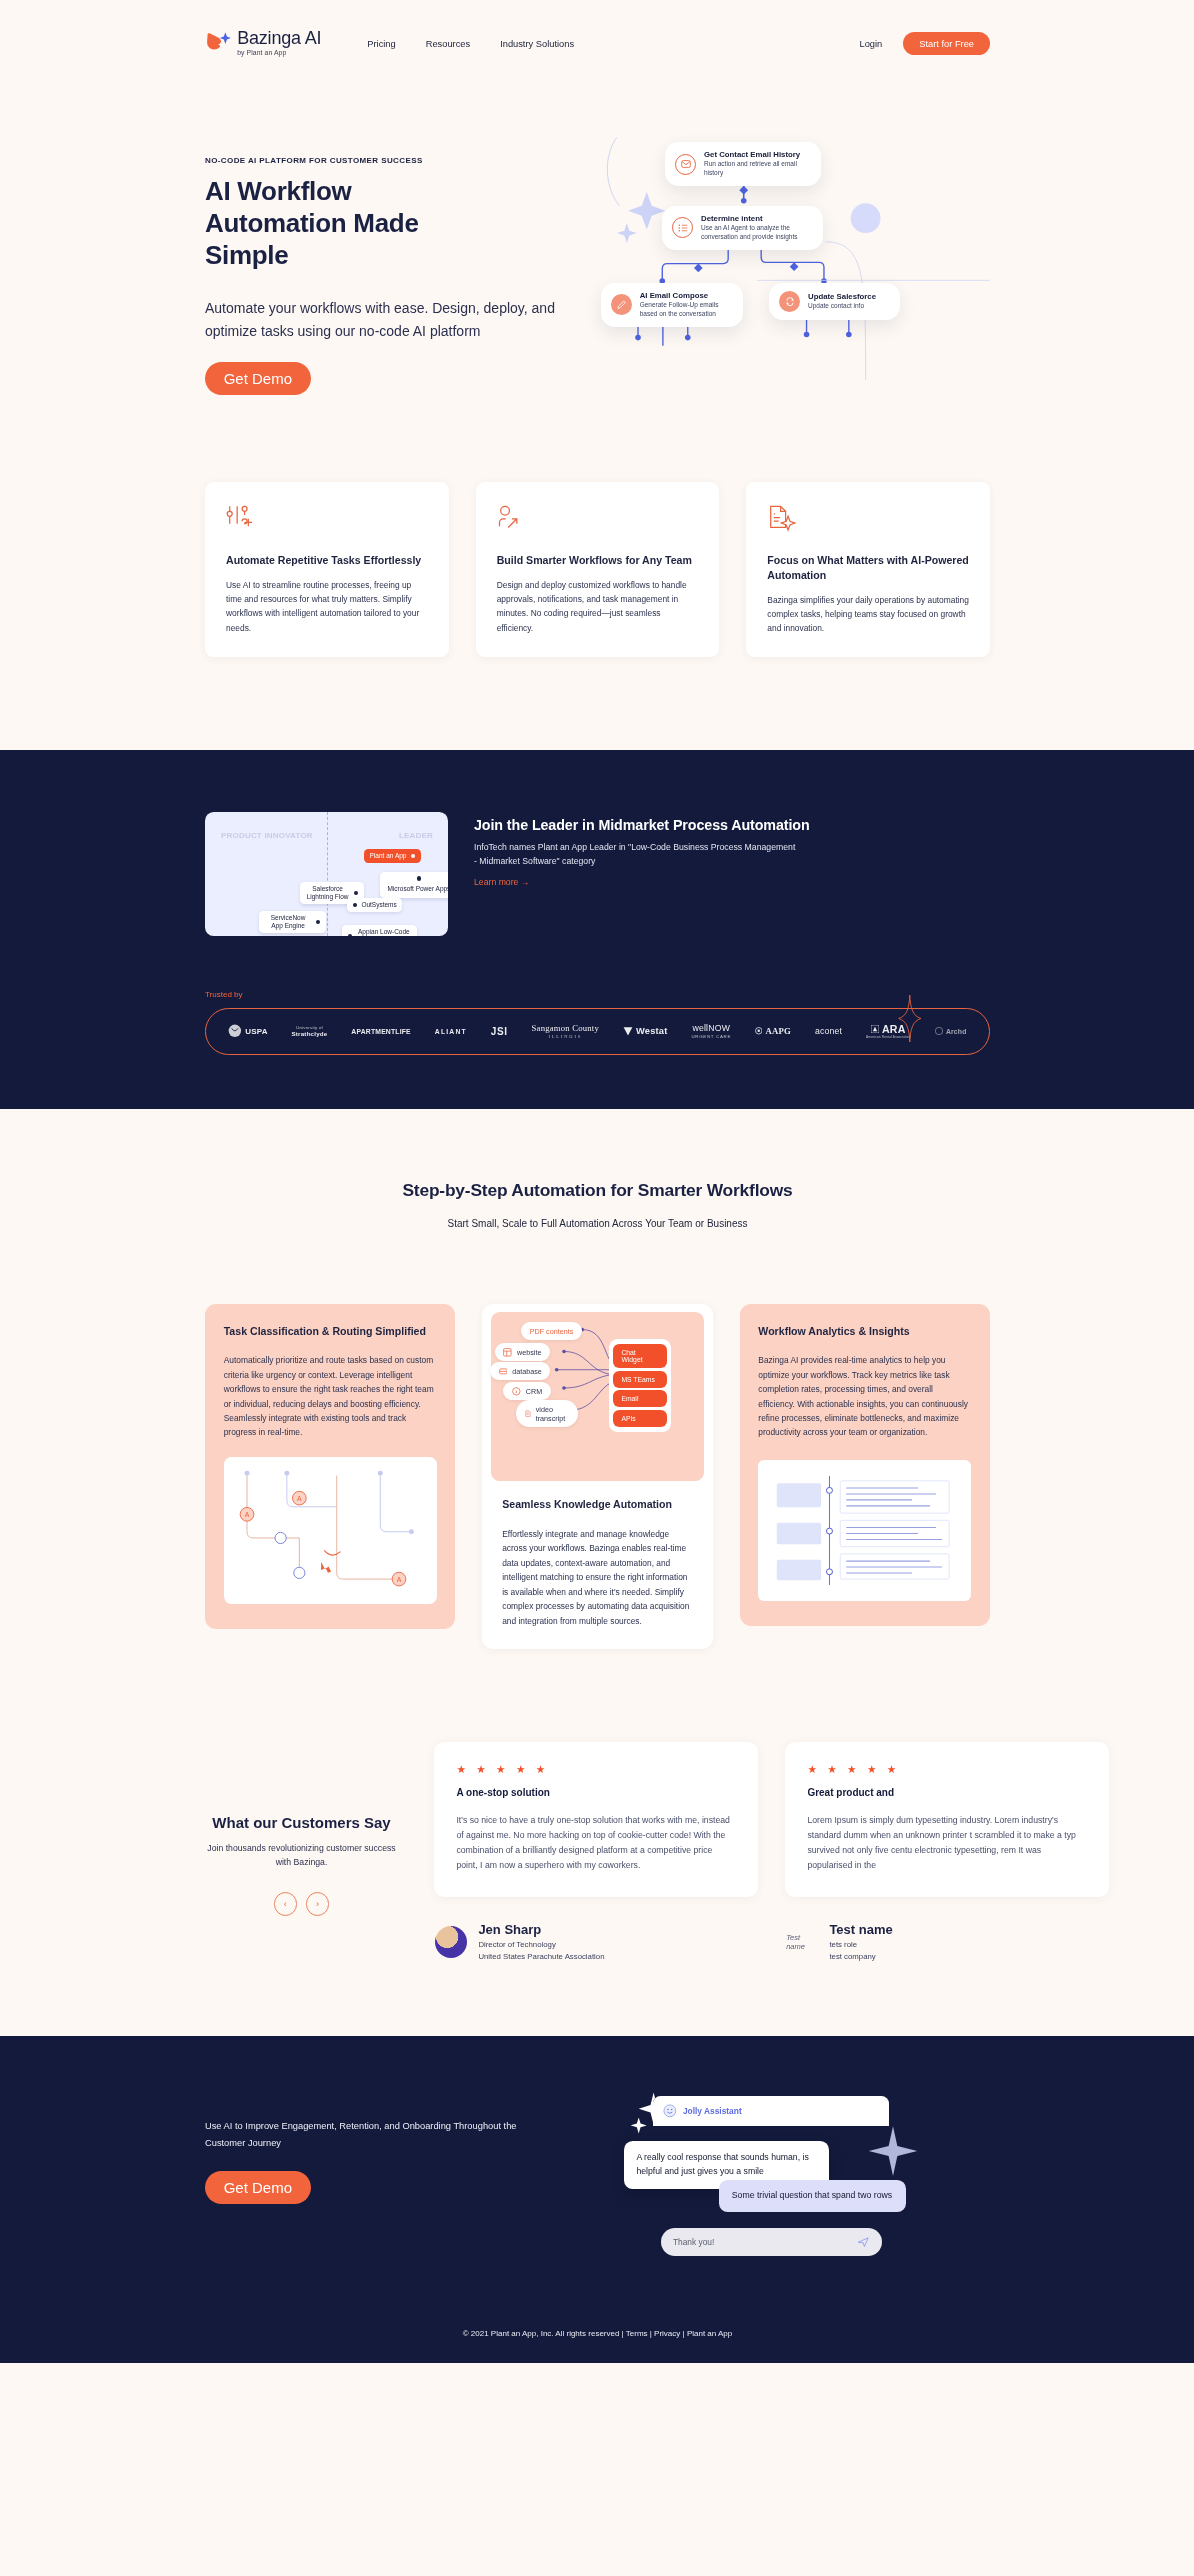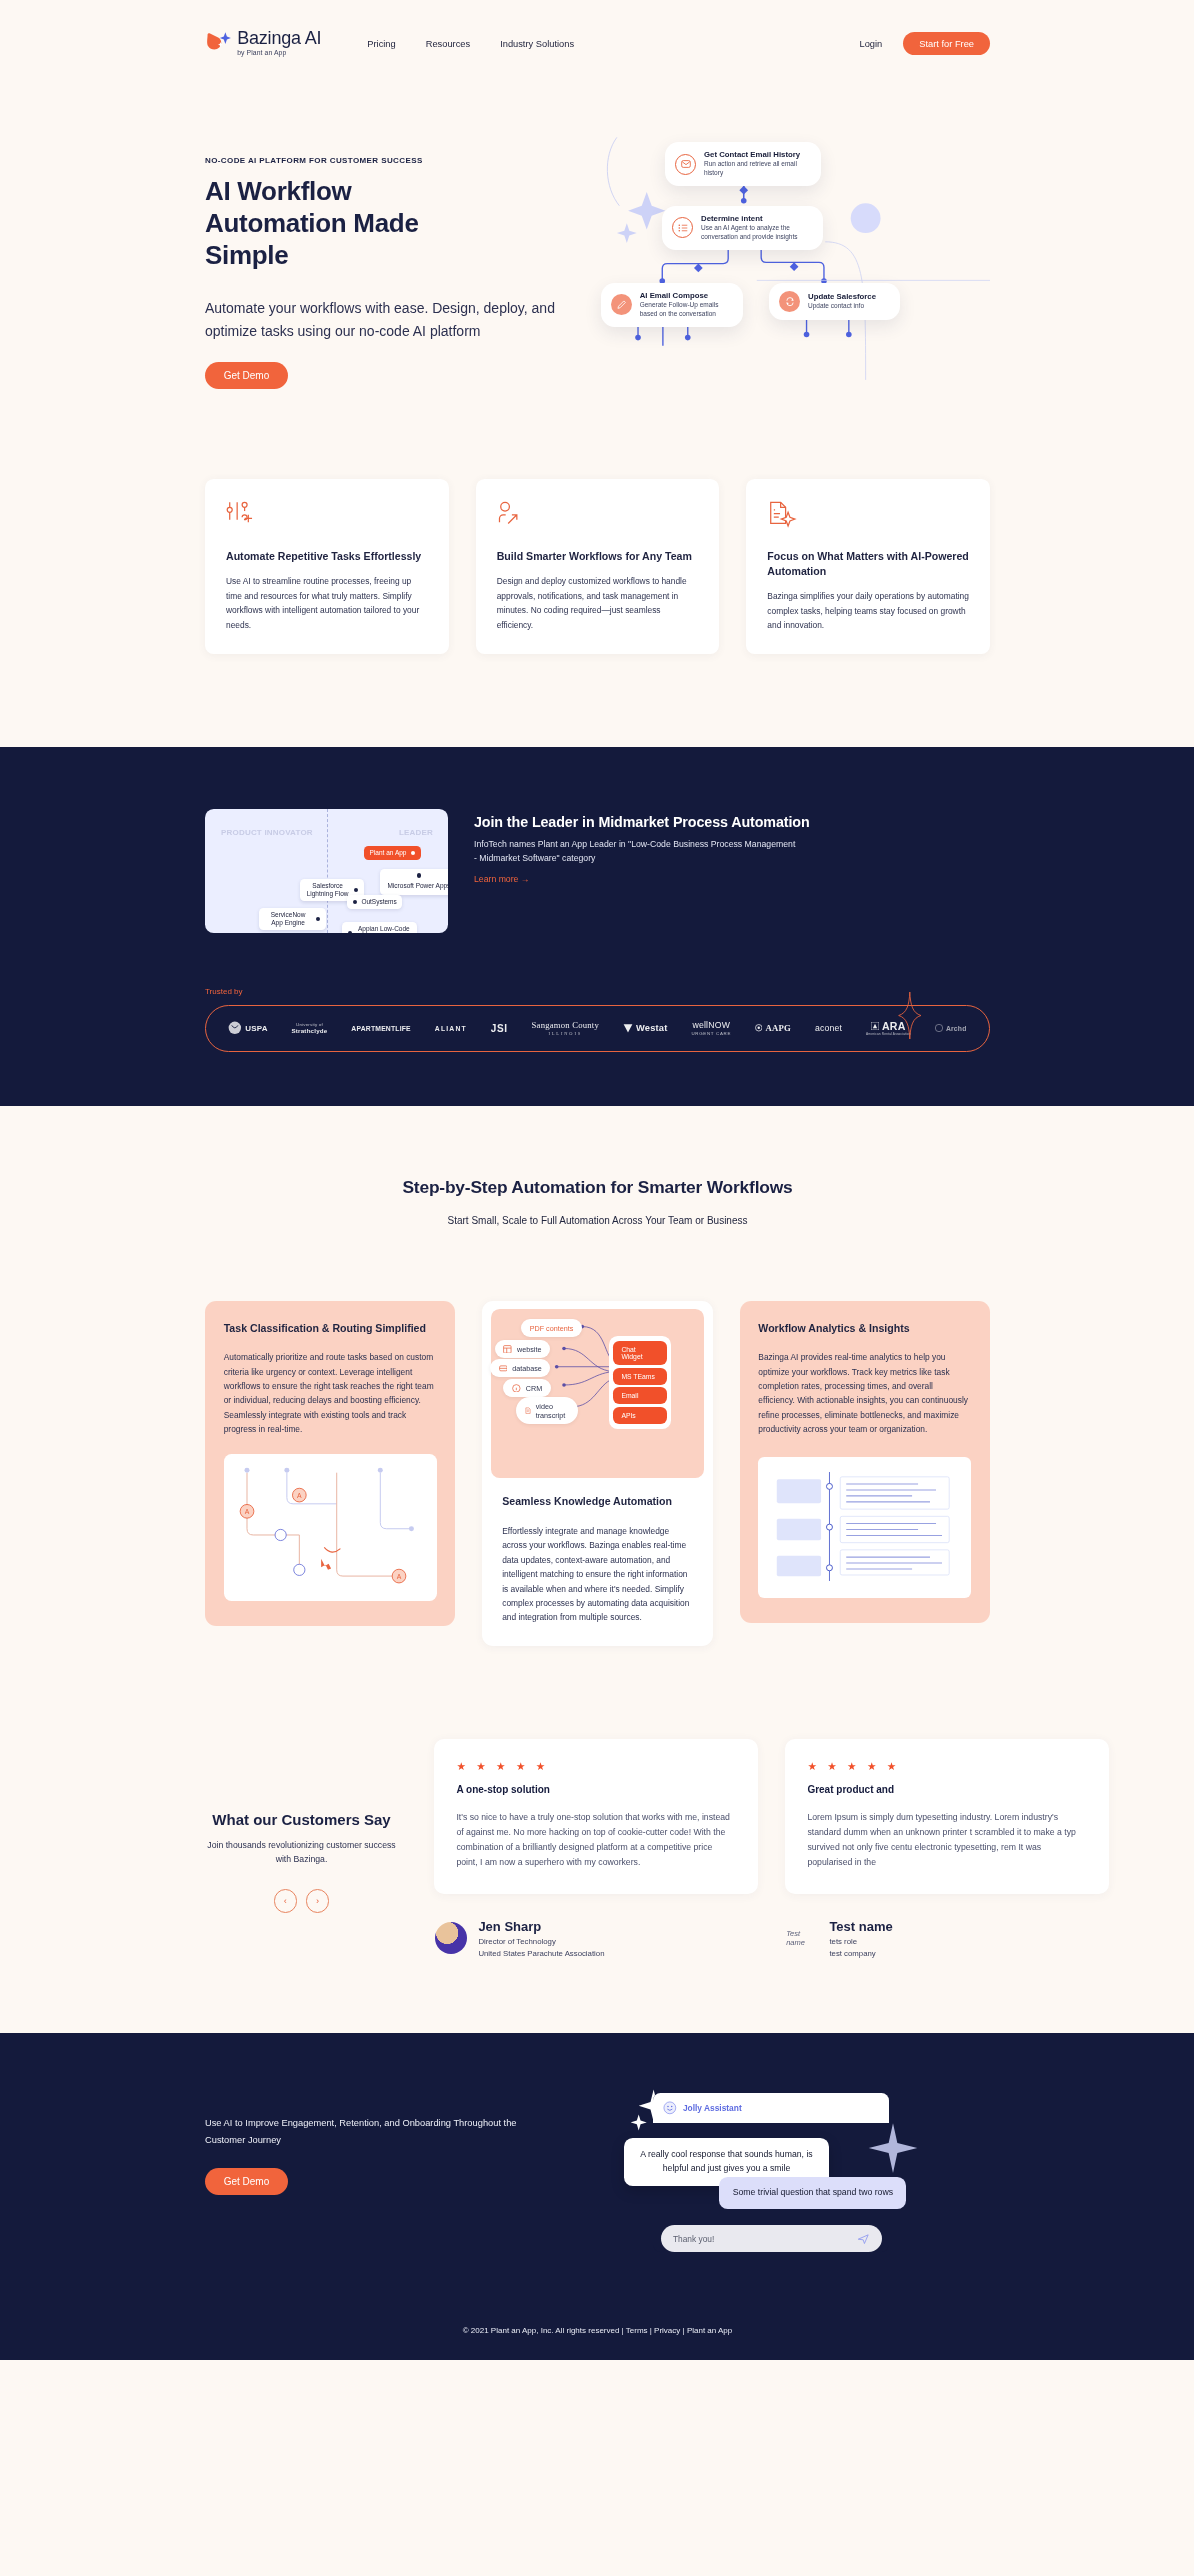--- a/index.html
+++ b/index.html
@@ -30,21 +30,21 @@
   }
 
   
   .hero { display:flex; padding:44px 205px 0 205px; gap:25px; background:#fdf8f3; }
   .hero-left { width:373px; padding-top:25px; }
   .eyebrow { font-size:8px; letter-spacing:0.4px; font-weight:700; color:#1b2143; text-transform:uppercase; }
   .hero-title { font-size:26px; line-height:1.22; font-weight:700; margin-top:11.2px; letter-spacing:-0.3px; max-width:268px;}
   .hero-sub { font-size:14px; line-height:1.6; color:#2c3050; margin-top:26px; max-width:355px; }
   .btn-demo {
     margin-top:20px; background:#f1643c; color:#fff; border:none; border-radius:622px;
-    padding:8px 18.7px; font-size:10px; cursor:pointer; font-family:inherit;
+    padding:8px 18.7px; font-size:15px; cursor:pointer; font-family:inherit;
   }
   .hero-right { flex:1; position:relative; min-height:261px; }
   .flow { position:relative; width:398px; height:249px; }
   .flow-card {
     position:absolute; background:#fff; border-radius:13.7px;
     box-shadow:0 6.2px 17.4px rgba(40,45,90,.10);
     display:flex; align-items:center; gap:8px; padding:8px 16px 8px 10px;
   }
   .flow-ic { width:21px;height:21px;border-radius:50%; display:flex;align-items:center;justify-content:center; flex:0 0 auto;}
   .flow-ic.outline { border:1px solid #e8643f; }
@@ -133,21 +133,21 @@
   .tfoot .nm { font-size:13px; font-weight:700; color:#1b2143; }
   .tfoot .rl, .tfoot .cp { font-size:7.8px; color:#3d4260; margin-top:3.1px; }
   .alt-name { font-size:7.5px; color:#5a5f78; font-style:italic; }
 
   
   .cta { background:#141a3c; padding:60px 205px 50px 205px; display:flex; gap:25px; align-items:flex-start; position:relative; overflow:hidden;}
   .cta-left { width:386px; padding-top:8.7px; }
   .cta-left h2 { color:#f1643c; font-size:20px; font-weight:700; line-height:1.35; letter-spacing:-0.2px; max-width:324px;}
   .cta-left p { color:#eef0f8; font-size:9.3px; line-height:1.75; margin-top:13.7px; max-width:348px; }
   .cta-left .btn-demo { margin-top:20px; }
-  .chat { position:relative; width:249px; margin-left:37px;text-align:center; }
+  .chat { position:relative; width:249px; margin-left:37px; }
   .chat-win { background:#141a3c; border-radius:7.5px; width:236px; position:relative; }
   .chat-head { background:#fff; border-radius:7.5px 7.5px 0 0; padding:8px 10px; display:flex; align-items:center; gap:6.2px;}
   .chat-head .nm { color:#5e6ce0; font-size:8.4px; font-weight:700; }
   .bubble-ai { background:#fff; border-radius:8.7px; padding:10.6px 12.4px; font-size:8.7px; line-height:1.55; color:#14182e;
                width:205px; position:relative; left:-29px; top:6.2px; box-shadow:0 5px 13.7px rgba(0,0,0,.18); }
   .bubble-user { background:#dcdefa; border-radius:8.7px; padding:9.3px 12.4px; font-size:8.7px; line-height:1.55; color:#14182e;
                  width:187px; margin:-2.5px 0 0 auto; position:relative; right:-17.4px;}
   .chat-input { background:#e9e9ef; border-radius:622px; margin:16px 7.5px 7.5px 7.5px; padding:7.5px 12.4px;
                 display:flex; align-items:center; justify-content:space-between; }
   .chat-input span { font-size:8.4px; color:#5c6070; }

